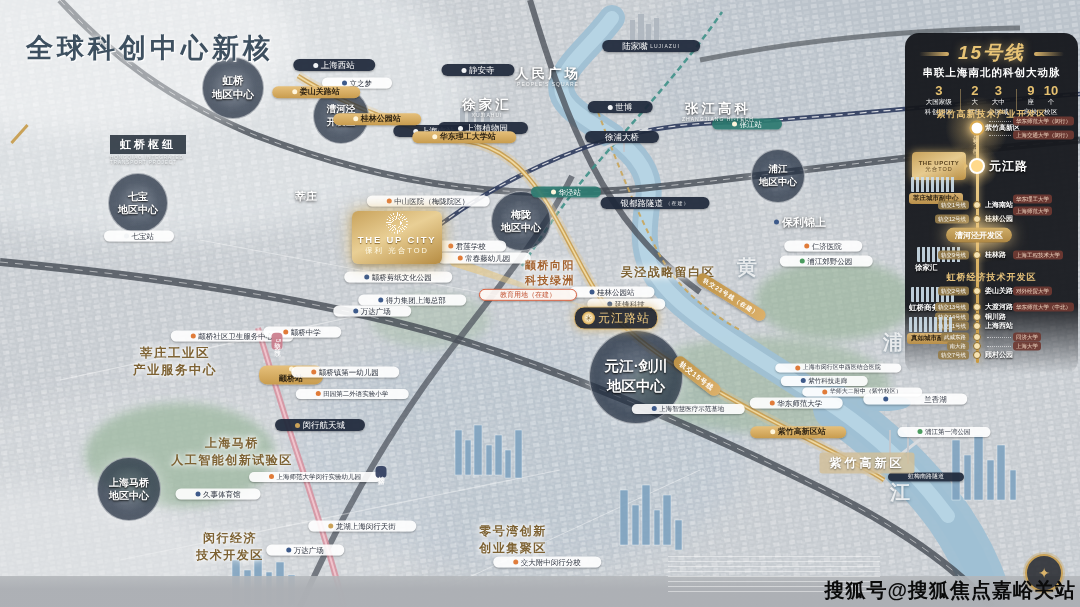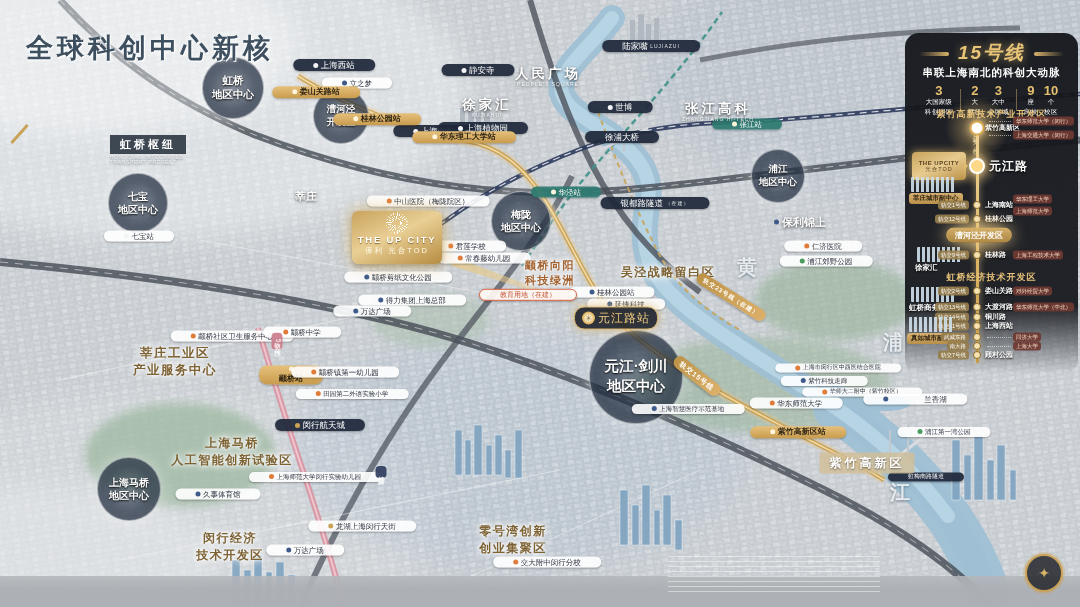--- a/index.html
+++ b/index.html
@@ -393,20 +393,21 @@
       <div class="rtag" style="top: 313px;">上海大学</div>
       <div class="leader" style="top: 313px;"></div>
       <div class="nd nd-st" style="left: 72px; top: 322px;"></div>
       <div class="ltag" style="top: 322px;">轨交7号线</div>
       <div class="sname" style="top: 322px;">顾村公园</div>
     </div>
 
   <div id="bstrip"></div>
   <div id="disc"></div>
   <div id="seal">✦</div>
+  <div id="wm">搜狐号@搜狐焦点嘉峪关站</div>
 
 <div class="circle" style="left: 233px; top: 88px; width: 60px; height: 60px; font-size: 10.5px;">虹桥
 地区中心</div>
     <div class="circle" style="left: 138px; top: 203px; width: 58px; height: 58px; font-size: 10px;">七宝
 地区中心</div>
     <div class="circle" style="left: 341px; top: 116px; width: 54px; height: 54px; font-size: 9.5px;">漕河泾
 开发区</div>
     <div class="circle" style="left: 521px; top: 221px; width: 58px; height: 58px; font-size: 10px;">梅陇
 地区中心</div>
     <div class="circle" style="left: 778px; top: 176px; width: 52px; height: 52px; font-size: 9.5px;">浦江

